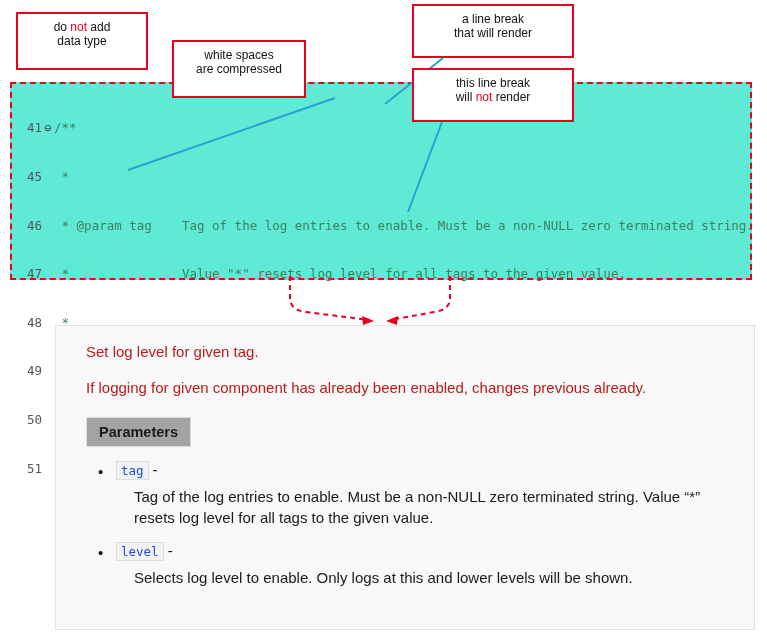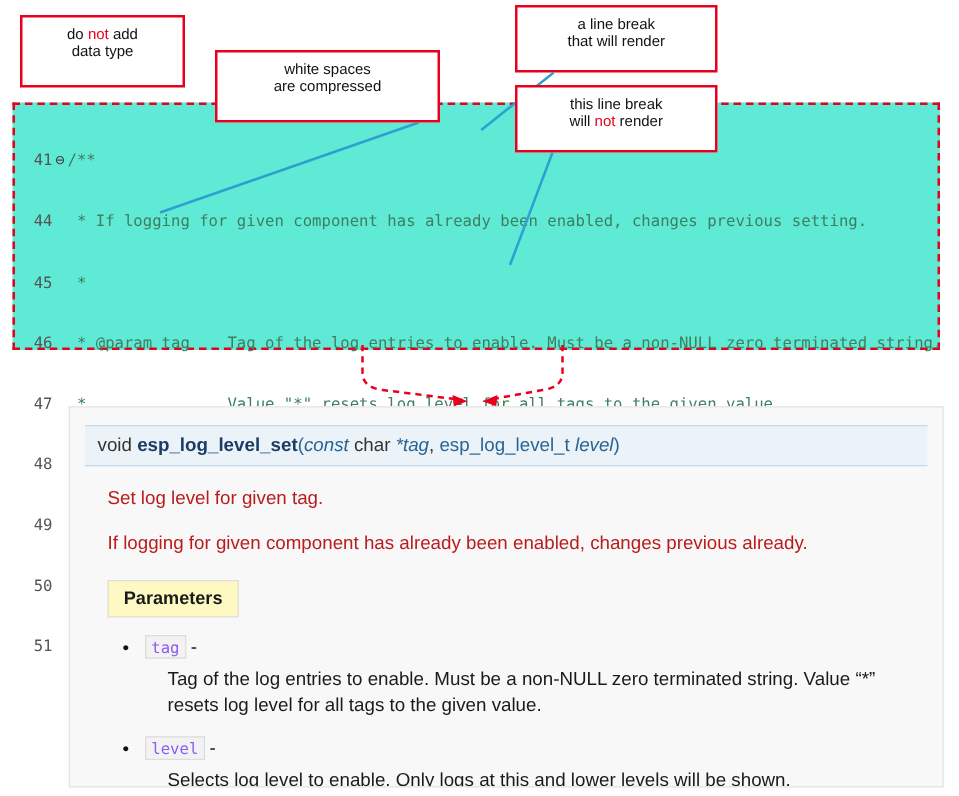--- a/index.html
+++ b/index.html
@@ -24,21 +24,21 @@
     font-size: 12px;
     line-height: 1.2;
     text-align: center;
     padding: 6px 10px;
     box-sizing: border-box;
     z-index: 6;
   }
   .callout .red { color: #e8001f; }
 
   #callout-no-type { left: 16px;  top: 12px;  width: 132px; height: 58px; }
-  #callout-spaces  { left: 172px; top: 40px;  width: 180px; height: 58px; }
+  #callout-spaces  { left: 172px; top: 40px;  width: 134px; height: 58px; }
   #callout-lb-yes  { left: 412px; top: 4px;   width: 162px; height: 54px; }
   #callout-lb-no   { left: 412px; top: 68px;  width: 162px; height: 54px; }
 
   .callout-line {
     position: absolute;
     z-index: 5;
   }
   .callout-line svg { display: block; overflow: visible; }
 
   
@@ -120,21 +120,21 @@
 
   .doc-para {
     margin: 16px 30px 0 30px;
     font-size: 15px;
     color: #b91c1c;
     line-height: 1.35;
   }
   #params-header {
     display: inline-block;
     margin: 18px 0 0 30px;
-    background: #fef9c3;
+    background: #a3a3a3;
     border: 1px solid #dddddd;
     padding: 6px 12px;
     font-size: 14.5px;
     font-weight: bold;
     color: #1a1a1a;
   }
   .param-item {
     margin: 14px 0 0 60px;
     position: relative;
   }
@@ -142,21 +142,21 @@
     position: absolute;
     left: -18px;
     top: 2px;
     font-size: 15px;
     color: #111111;
   }
   .param-code {
     display: inline-block;
     background: #f2f2f2;
     border: 1px solid #dcdcdc;
-    color: #8b5cf6;
+    color: #1d4ed8;
     font-family: "DejaVu Sans Mono", monospace;
     font-size: 12.5px;
     padding: 1px 4px;
   }
   .param-dash {
     font-size: 15px;
     color: #111111;
     margin-left: 4px;
   }
   .param-desc {
@@ -202,21 +202,20 @@
 </div>
 
 <div class="callout" id="callout-lb-no">
   <span>this line break</span><br>
   <span>will </span><span class="red">not</span><span> render</span>
 </div>
 
 <div id="code-panel">
   <div id="code-rows">
     <div class="code-row"><span class="lineno">41</span><span class="fold">⊖</span><span class="code-text">/**</span></div>
-    <div class="code-row"><span class="lineno">44</span><span class="fold"></span><span class="code-text"> * If logging for given component has already been enabled, changes previous setting.</span></div>
     <div class="code-row"><span class="lineno">45</span><span class="fold"></span><span class="code-text"> *</span></div>
     <div class="code-row"><span class="lineno">46</span><span class="fold"></span><span class="code-text"> * @param tag    Tag of the log entries to enable. Must be a non-NULL zero terminated string.</span></div>
     <div class="code-row"><span class="lineno">47</span><span class="fold"></span><span class="code-text"> *               Value "*" resets log level for all tags to the given value.</span></div>
     <div class="code-row"><span class="lineno">48</span><span class="fold"></span><span class="code-text"> *</span></div>
     <div class="code-row"><span class="lineno">49</span><span class="fold"></span><span class="code-text"> * @param level  Selects log level to enable.</span></div>
     <div class="code-row"><span class="lineno">50</span><span class="fold"></span><span class="code-text"> *               Only logs at this and lower levels will be shown.</span></div>
     <div class="code-row"><span class="lineno">51</span><span class="fold"></span><span class="code-text"> */</span></div>
     
   </div>
 </div>
@@ -224,24 +223,20 @@
 <div id="arrows">
   <svg width="290" height="56" viewBox="0 0 290 56">
     <path d="M40 0 L40 22 Q40 34 56 36 L120 44" fill="none" stroke="#e8001f" stroke-width="2" stroke-dasharray="5,4"></path>
     <polygon points="124,45 112,40 113,49" fill="#e8001f"></polygon>
     <path d="M200 0 L200 22 Q200 34 184 36 L140 44" fill="none" stroke="#e8001f" stroke-width="2" stroke-dasharray="5,4"></path>
     <polygon points="136,45 148,40 147,49" fill="#e8001f"></polygon>
   </svg>
 </div>
 
 <div id="doc-panel">
-  <div id="doc-signature">
-    <span class="plain">void</span>
-    <span class="fname">esp_log_level_set</span><span>(</span><span class="ital">const</span><span class="plain"> char </span><span class="ital">*tag</span><span class="plain">, </span><span>esp_log_level_t </span><span class="ital">level</span><span>)</span>
-  </div>
 
   <div class="doc-para">Set log level for given tag.</div>
   <div class="doc-para">If logging for given component has already been enabled, changes previous already.</div>
 
   <div id="params-header">Parameters</div>
 
   <div class="param-item">
     <span class="param-bullet">•</span>
     <span class="param-code">tag</span><span class="param-dash">-</span>
     <div class="param-desc">Tag of the log entries to enable. Must be a non-NULL zero terminated string. Value “*” resets log level for all tags to the given value.</div>

